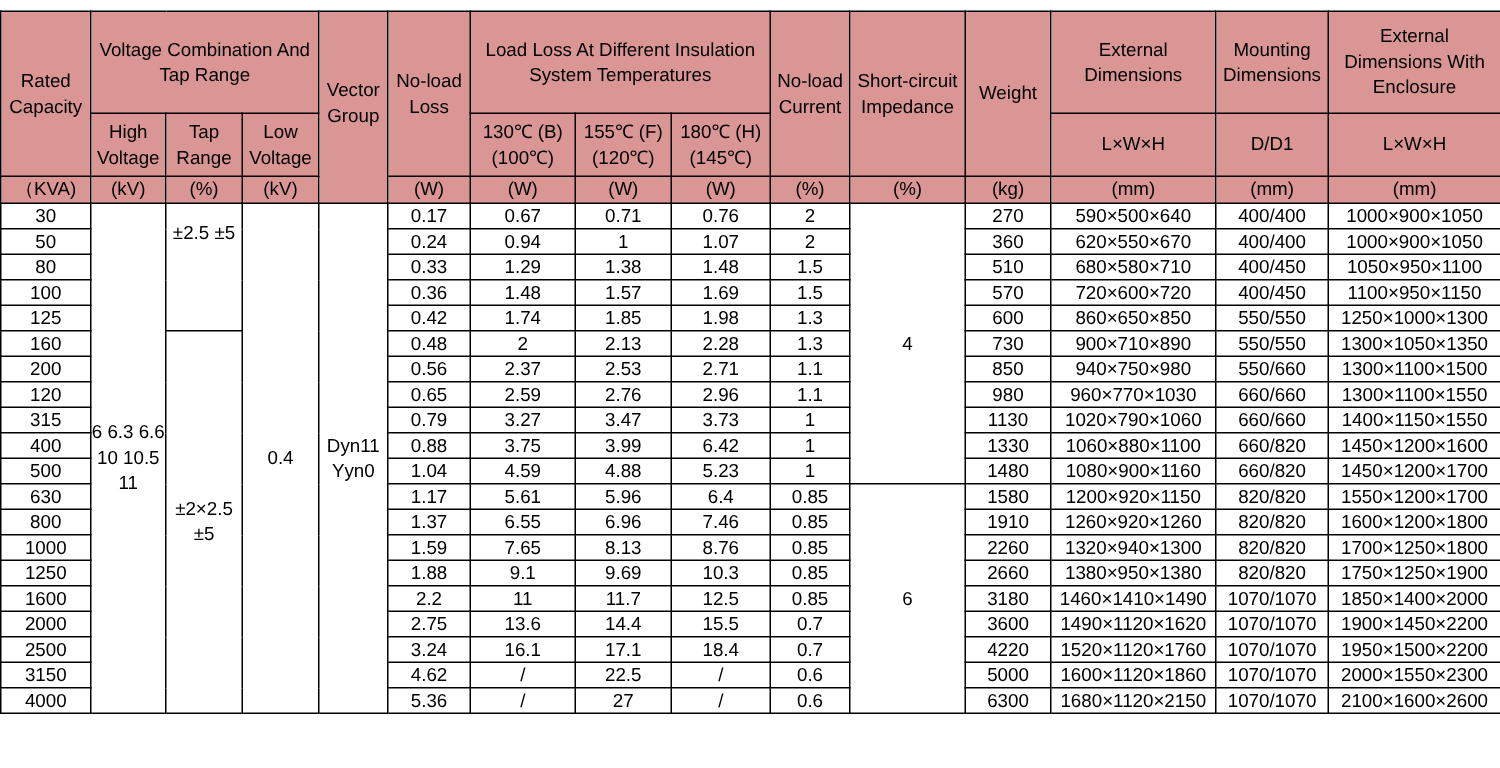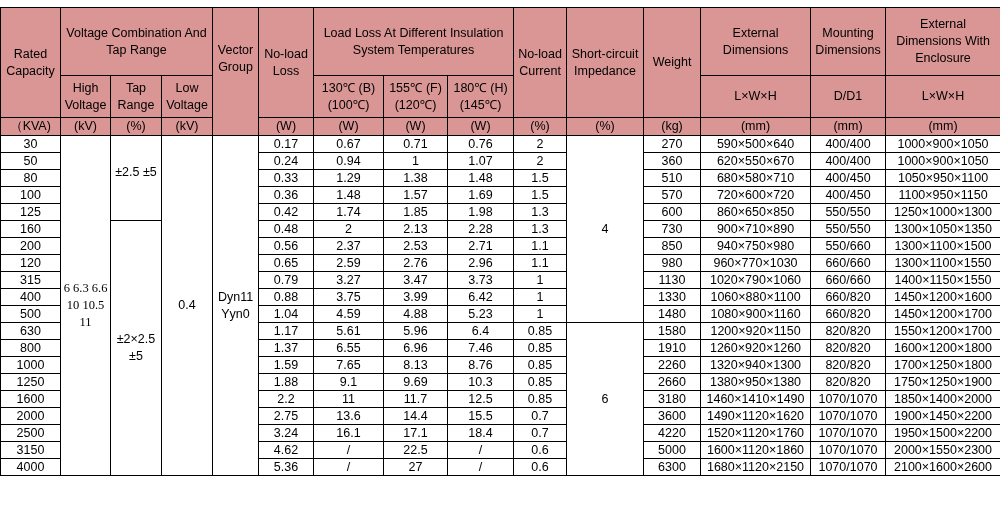--- a/index.html
+++ b/index.html
@@ -35,21 +35,21 @@
       <col style="width:77px">
       <col style="width:57px">
     <col style="width:110px">
       <col style="width:75px">
       <col style="width:115px">
   </colgroup>
   <tbody class="hdr">
     <tr class="h1">
       <td class="h" rowspan="2">Rated Capacity</td>
       <td class="h" colspan="3">Voltage Combination And Tap Range</td>
-      <td class="h" rowspan="3" style="vertical-align:top;padding-top:34px;">Vector Group</td>
+      <td class="h" rowspan="3" style="vertical-align:top;padding-top:44px;">Vector Group</td>
       <td class="h" rowspan="2">No-load Loss</td>
       <td class="h" colspan="3">Load Loss At Different Insulation System Temperatures</td>
       <td class="h" rowspan="2">No-load Current</td>
       <td class="h" rowspan="2">Short-circuit Impedance</td>
       <td class="h" rowspan="2">Weight</td>
       <td class="h">External Dimensions</td>
       <td class="h">Mounting Dimensions</td>
       <td class="h">External Dimensions With Enclosure</td>
     </tr>
     <tr class="h2">
@@ -76,27 +76,27 @@
       <td class="h">(%)</td>
       <td class="h">(kg)</td>
       <td class="h">(mm)</td>
       <td class="h">(mm)</td>
       <td class="h">(mm)</td>
     </tr>
   </tbody>
   <tbody id="body-rows">
       <tr class="d">
         <td>30</td>
-        <td rowspan="20" class="merged" style="white-space: pre-line; font-family: Liberation Serif, serif;">6
+        <td rowspan="20" class="merged" style="white-space: pre-line;">6
 6.3
 6.6
 10
 10.5
 11</td>
-        <td rowspan="5" class="merged" style="white-space: pre-line; vertical-align: top; padding-top: 28px;">±2.5
+        <td rowspan="5" class="merged" style="white-space: pre-line; vertical-align: top; padding-top: 11px;">±2.5
 ±5</td>
         <td rowspan="20">0.4</td>
         <td rowspan="20" class="merged" style="white-space: pre-line; margin-left: 44px;">Dyn11
 Yyn0</td>
         <td>0.17</td>
         <td>0.67</td>
         <td>0.71</td>
         <td>0.76</td>
         <td>2</td>
         <td rowspan="11">4</td>

